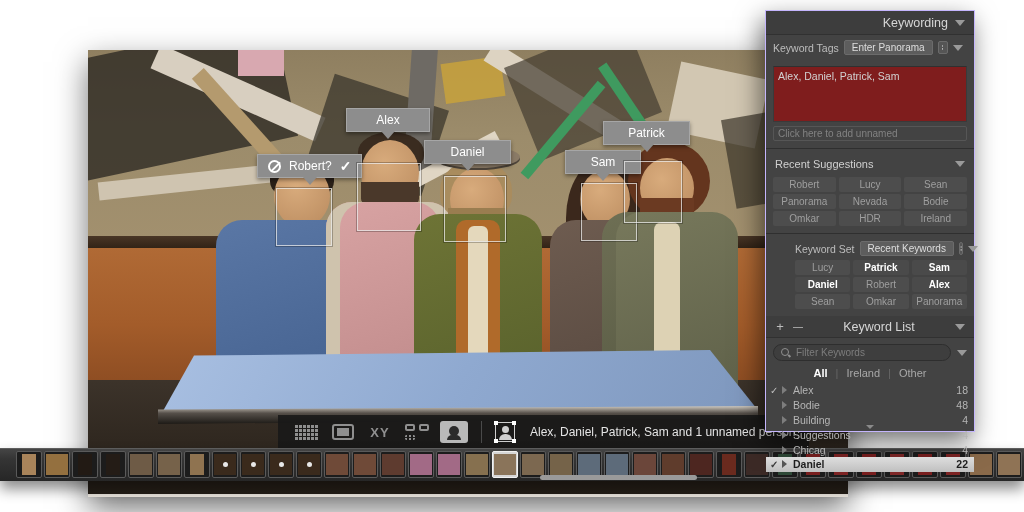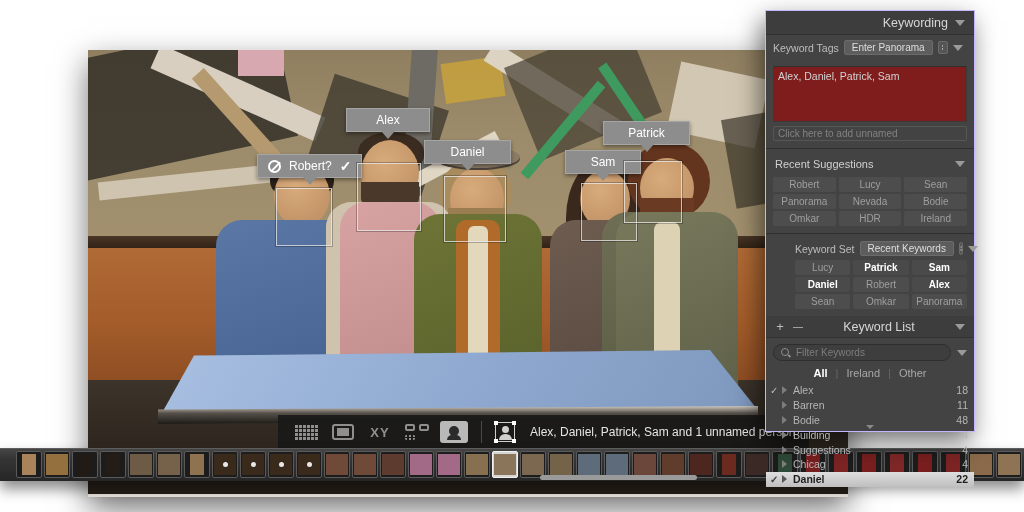--- a/index.html
+++ b/index.html
@@ -502,26 +502,20 @@
     <div id="kw-rows">
         <div class="kw-row">
           <span class="chk">✓</span>
           <span class="dis"></span>
           <span class="nm">Alex</span>
           <span class="ct">18</span>
         </div>
         <div class="kw-row">
           <span class="chk"></span>
           <span class="dis"></span>
-          <span class="nm">Barren</span>
-          <span class="ct">11</span>
-        </div>
-        <div class="kw-row">
-          <span class="chk"></span>
-          <span class="dis"></span>
           <span class="nm">Bodie</span>
           <span class="ct">48</span>
         </div>
         <div class="kw-row">
           <span class="chk"></span>
           <span class="dis"></span>
           <span class="nm">Building</span>
           <span class="ct">4</span>
         </div>
         <div class="kw-row">

